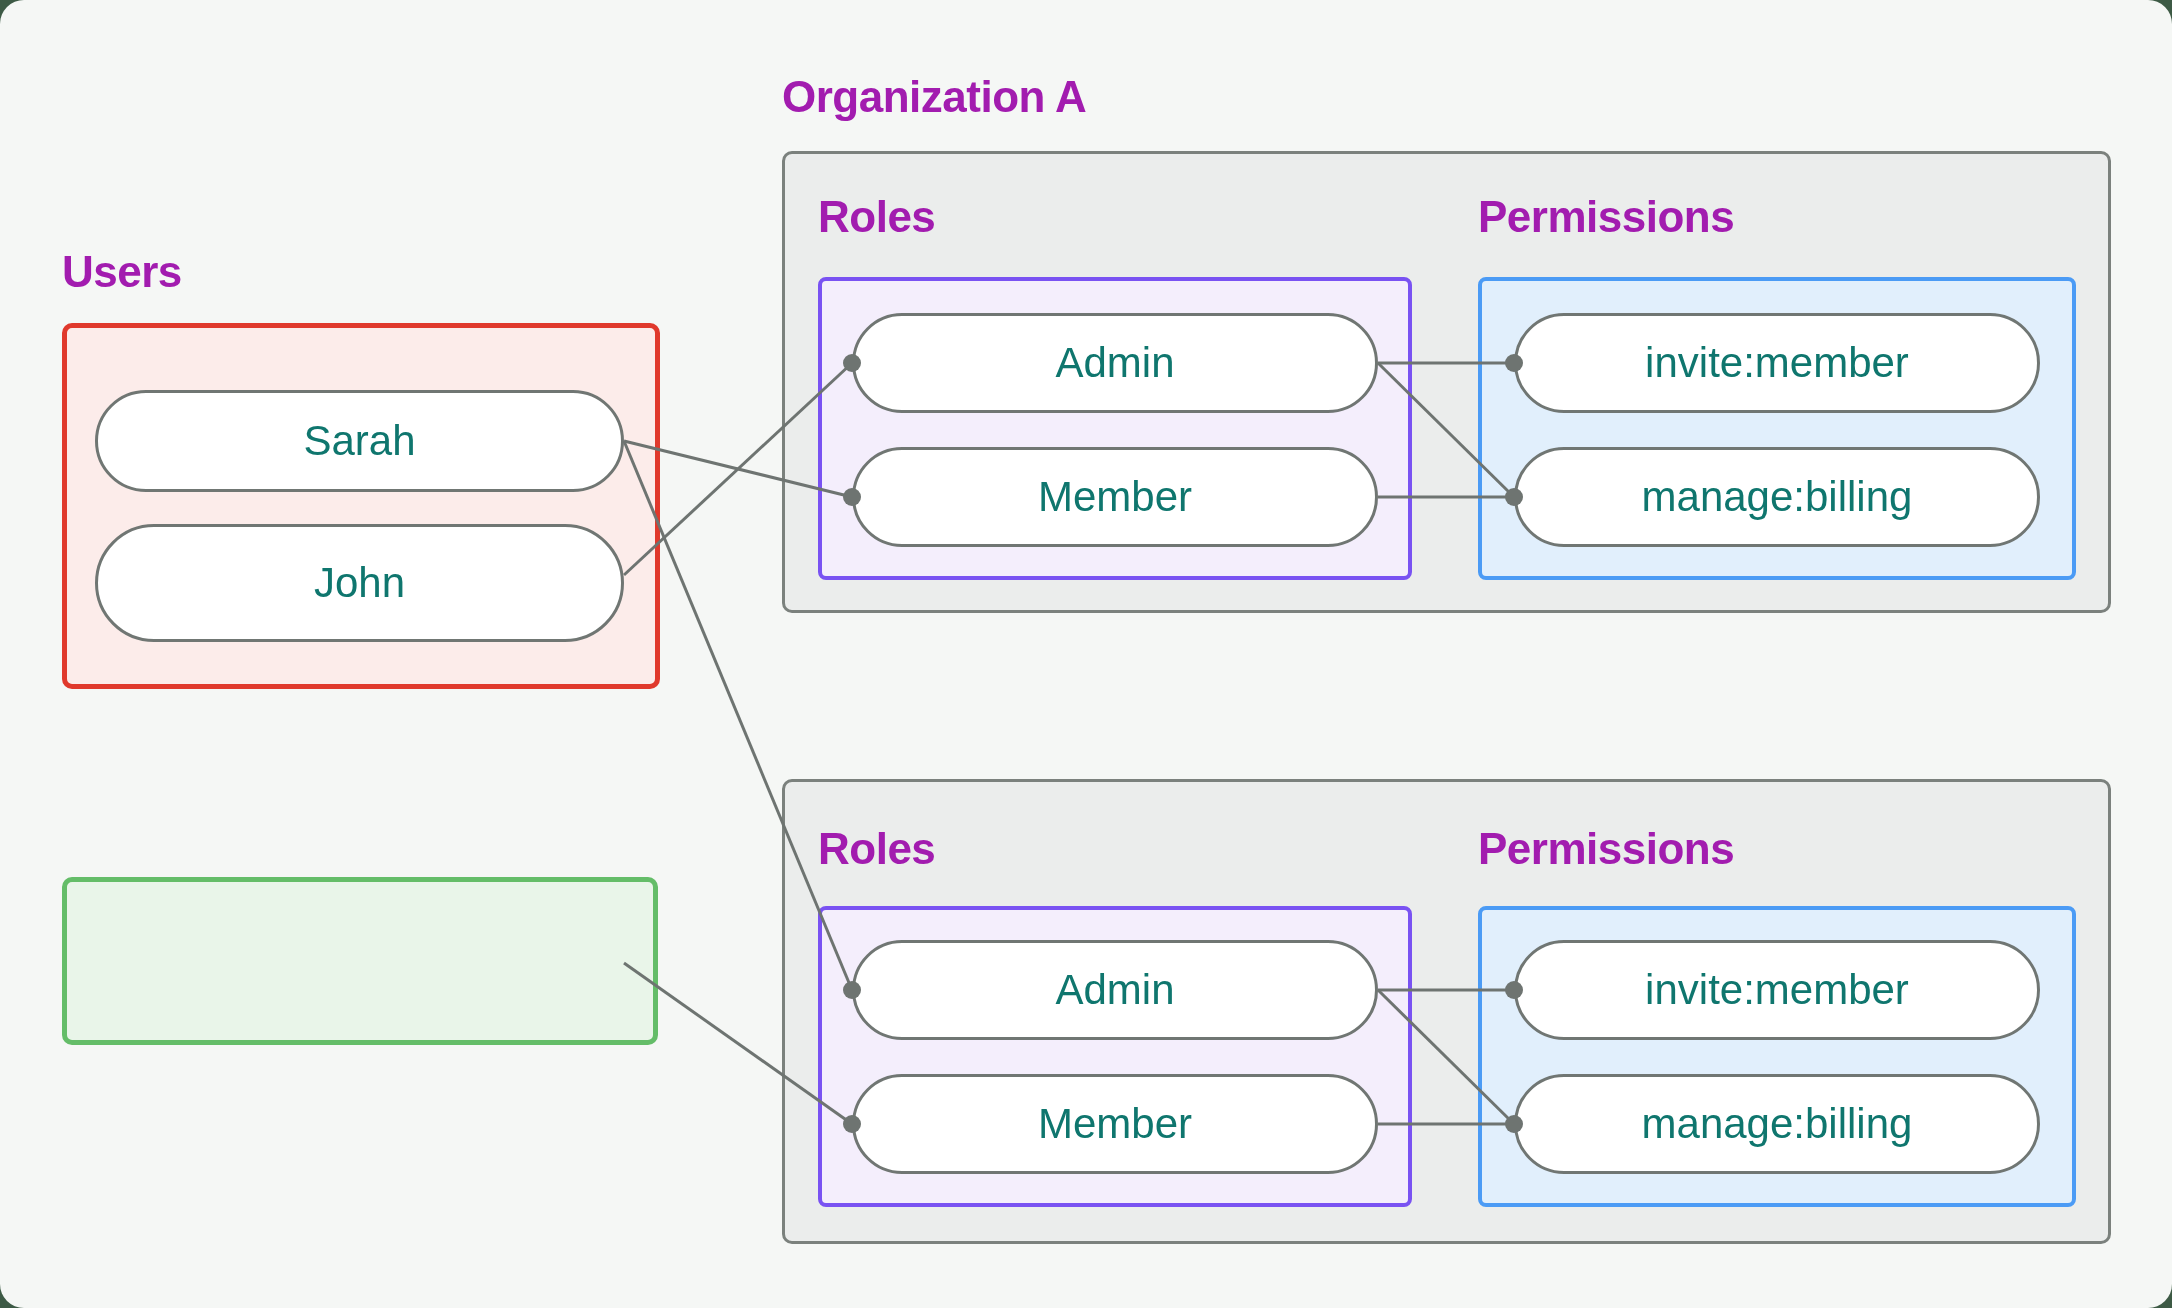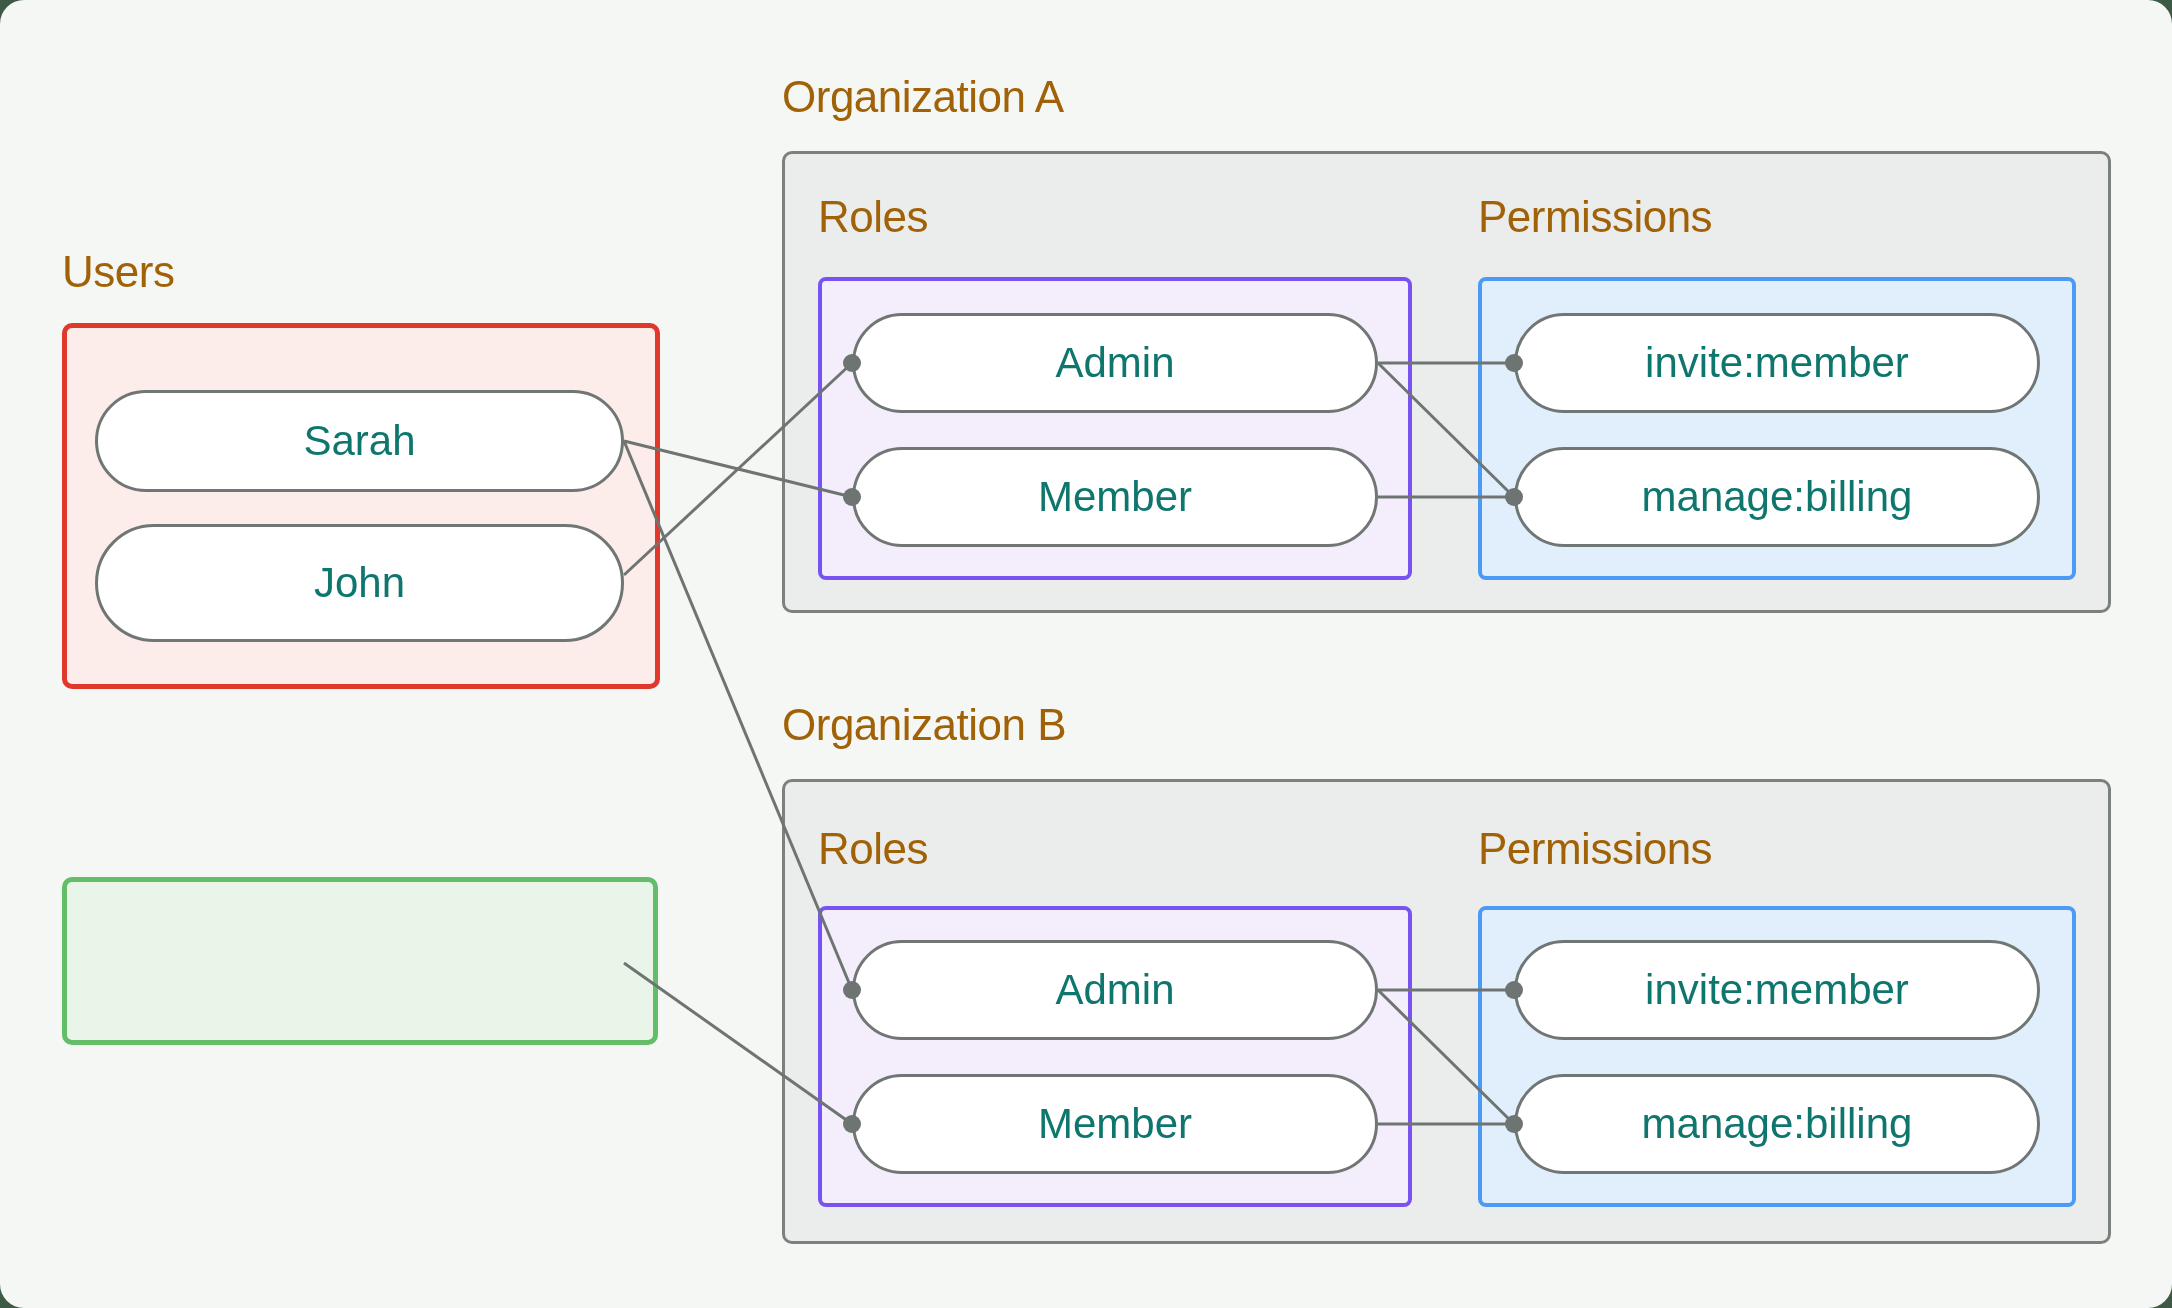--- a/index.html
+++ b/index.html
@@ -12,23 +12,23 @@
   }
   .card{
     position:absolute;left:0;top:0;
     width:2172px;height:1308px;
     background:#f5f7f5;
     border-radius:24px;
   }
   .h-label{
     position:absolute;
     font-size:44px;
-    font-weight:400;
+    font-weight:700;
     letter-spacing:-0.5px;
-    color:#a16207;
+    color:#a21caf;
     white-space:nowrap;
     line-height:1.2;
   }
   .group-box{position:absolute;border-radius:10px;box-sizing:border-box;}
   .users-box{border:5px solid #e0392c;background:#fcecea;}
   .m2m-box{border:5px solid #64bd68;background:#e9f5e9;}
   .org-container{
     position:absolute;border-radius:10px;box-sizing:border-box;
     border:3px solid #7b817d;background:#ebedec;
   }
@@ -80,21 +80,20 @@
   <div class="pill" id="node-orga-member" style="left:852px;top:447px;width:526px;height:100px;">Member</div>
 
   <div class="h-label" style="left:1478px;top:191px;">Permissions</div>
 
   <div class="sub-box perms-box" style="left:1478px;top:277px;width:598px;height:303px;"></div>
 
   <div class="pill" id="node-orga-invite" style="left:1514px;top:313px;width:526px;height:100px;">invite:member</div>
 
   <div class="pill" id="node-orga-billing" style="left:1514px;top:447px;width:526px;height:100px;">manage:billing</div>
 
-  <div class="h-label" style="left:782px;top:699px;">Organization B</div>
 
   <div class="org-container" style="left:782px;top:779px;width:1329px;height:465px;"></div>
 
   <div class="h-label" style="left:818px;top:823px;">Roles</div>
 
   <div class="sub-box roles-box" style="left:818px;top:906px;width:594px;height:301px;"></div>
 
   <div class="pill" id="node-orgb-admin" style="left:852px;top:940px;width:526px;height:100px;">Admin</div>
 
   <div class="pill" id="node-orgb-member" style="left:852px;top:1074px;width:526px;height:100px;">Member</div>

